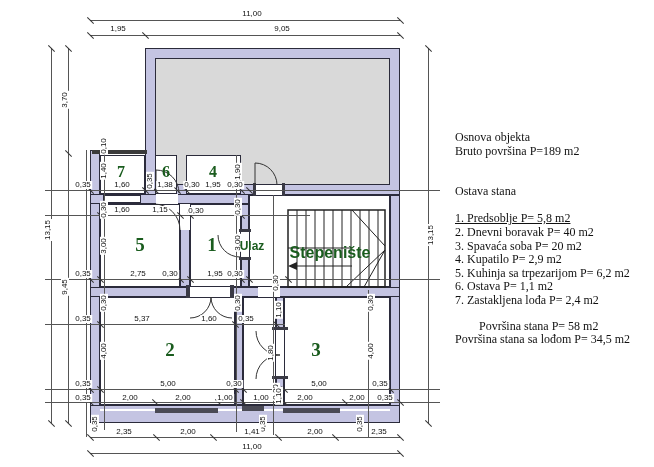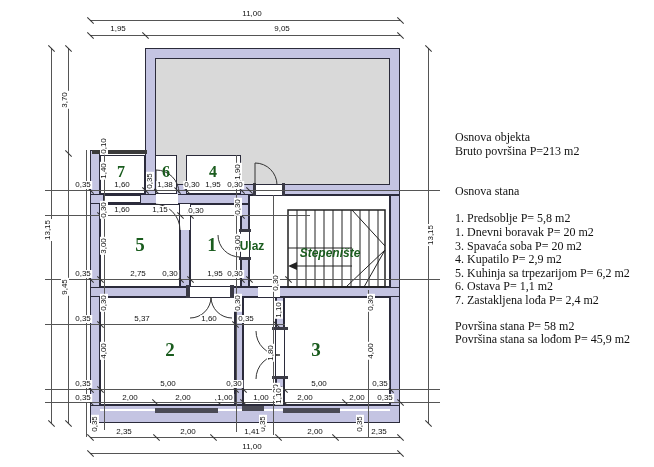--- a/index.html
+++ b/index.html
@@ -252,31 +252,31 @@
     </div>
   <div id="labels">
       <div class="roomnum" style="left: 121px; top: 172px; font-size: 16px;">7</div>
       <div class="roomnum" style="left: 166px; top: 172px; font-size: 16px;">6</div>
       <div class="roomnum" style="left: 213px; top: 172px; font-size: 16px;">4</div>
       <div class="roomnum" style="left: 140px; top: 245px; font-size: 19px;">5</div>
       <div class="roomnum" style="left: 212px; top: 245px; font-size: 19px;">1</div>
       <div class="roomnum" style="left: 170px; top: 350px; font-size: 19px;">2</div>
       <div class="roomnum" style="left: 316px; top: 350px; font-size: 19px;">3</div>
       <div class="glabel" style="left: 252px; top: 246px; font-size: 12px;">Ulaz</div>
-      <div class="glabel" style="left: 330px; top: 253px; font-size: 12px; font-style: italic;">Stepenište</div>
+      <div class="glabel" style="left: 330px; top: 253px; font-size: 16px;">Stepenište</div>
     </div>
 
 
   <div id="info">
       <div class="infoline" style="top: 130px;">Osnova objekta</div>
-      <div class="infoline" style="top: 144px;">Bruto površina P=213 m2</div>
-      <div class="infoline" style="top: 184px;">Osnova stana</div>
-      <div class="infoline" style="top: 211px;">1. Predsoblje P= 5,8 m2</div>
-      <div class="infoline" style="top: 225px;">1. Dnevni boravak P= 20 m2</div>
+      <div class="infoline" style="top: 144px;">Bruto površina P=189 m2</div>
+      <div class="infoline" style="top: 184px;">Ostava stana</div>
+      <div class="infoline" style="top: 211px; text-decoration: underline;">1. Predsoblje P= 5,8 m2</div>
+      <div class="infoline" style="top: 225px;">2. Dnevni boravak P= 40 m2</div>
       <div class="infoline" style="top: 239px;">3. Spavaća soba P= 20 m2</div>
       <div class="infoline" style="top: 252px;">4. Kupatilo P= 2,9 m2</div>
       <div class="infoline" style="top: 266px;">5. Kuhinja sa trpezarijom P= 6,2 m2</div>
       <div class="infoline" style="top: 279px;">6. Ostava P= 1,1 m2</div>
       <div class="infoline" style="top: 293px;">7. Zastakljena lođa P= 2,4 m2</div>
-      <div class="infoline" style="top: 319px;">Površina stana P= 58 m2</div>
-      <div class="infoline" style="top: 332px;">Površina stana sa lođom P= 45,9 m2</div>
+      <div class="infoline" style="top: 319px; margin-left: 24px;">Površina stana P= 58 m2</div>
+      <div class="infoline" style="top: 332px;">Površina stana sa lođom P= 34,5 m2</div>
     </div>
 </div>
 
 </body></html>

